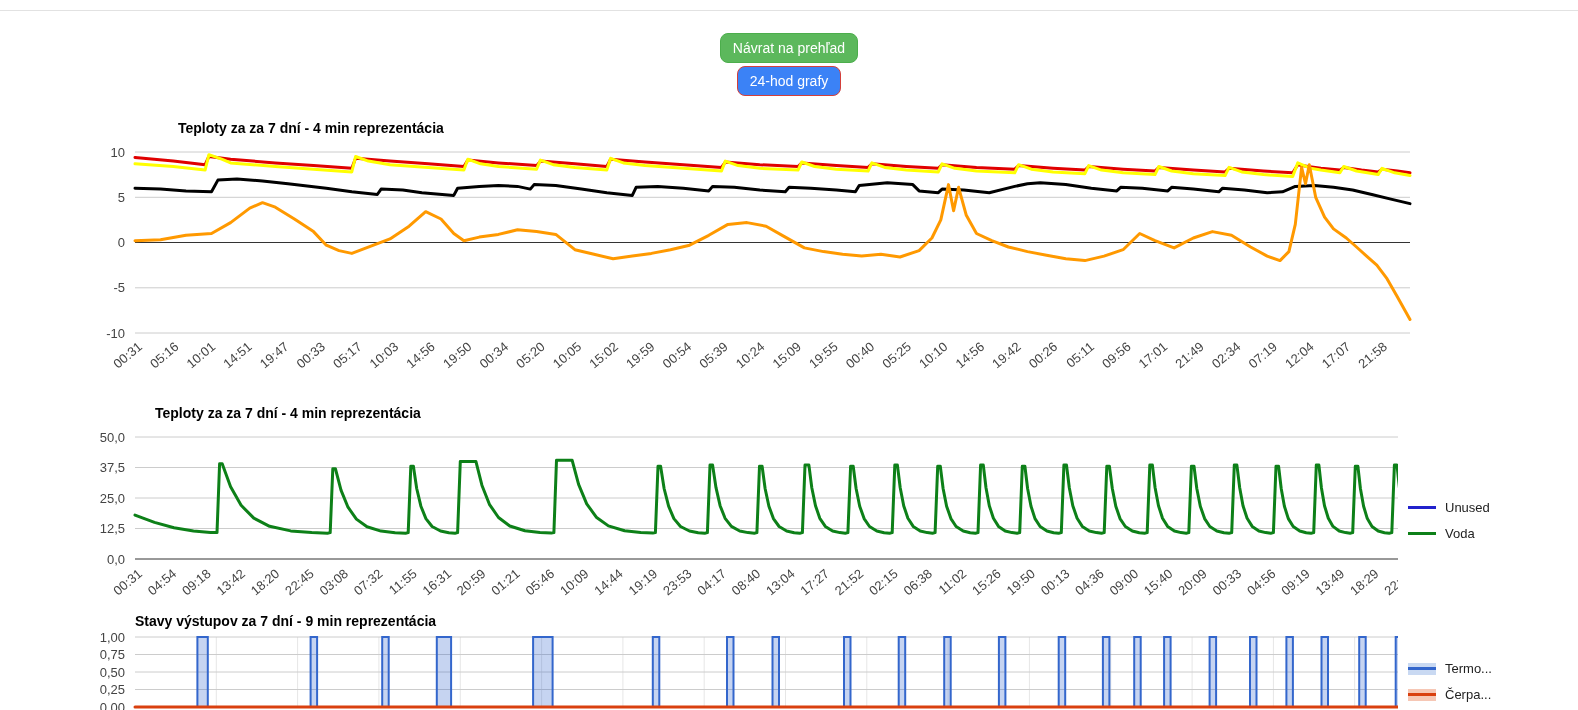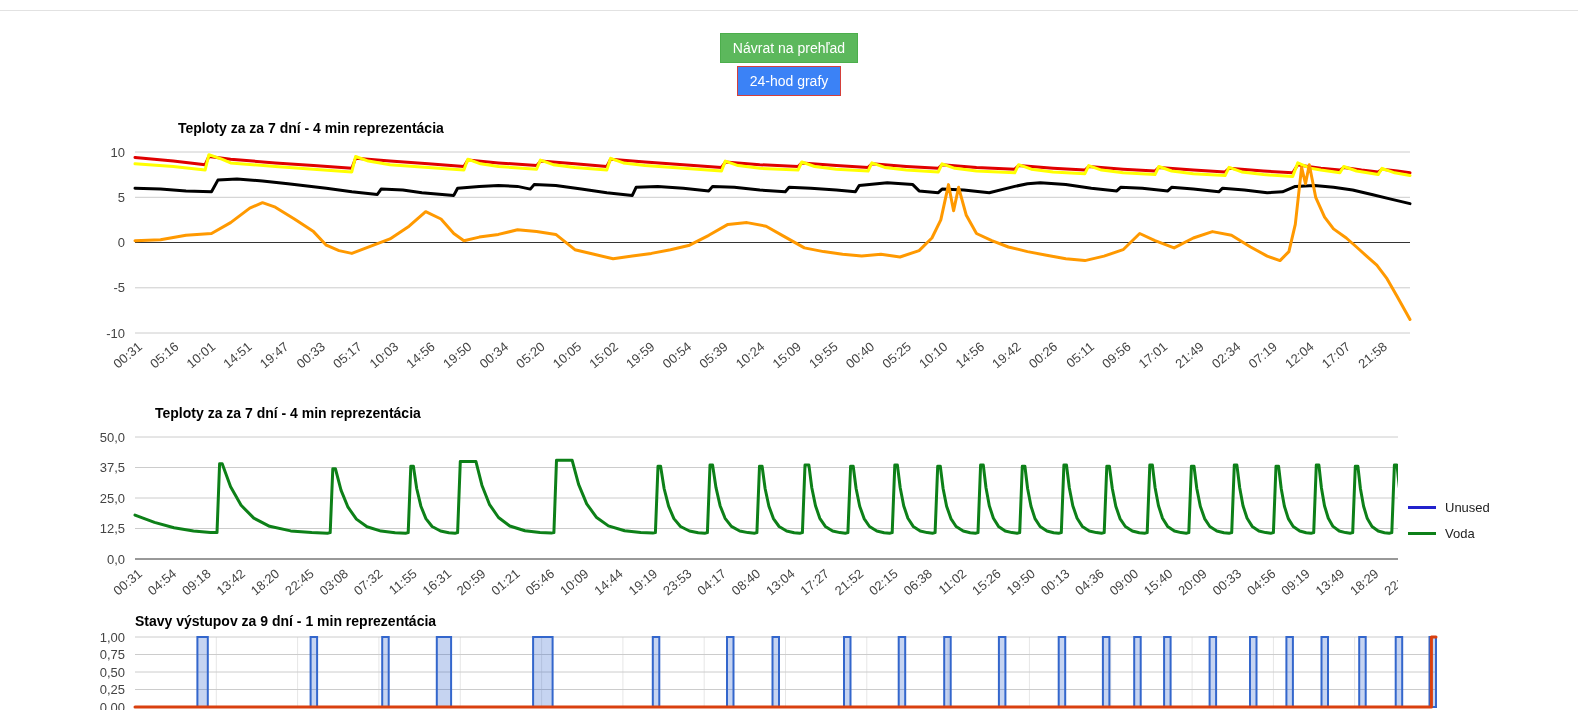--- a/index.html
+++ b/index.html
@@ -1,18 +1,18 @@
 <!DOCTYPE html>
 <html><head>
 <meta charset="utf-8">
 <style>
   html,body{margin:0;padding:0;background:#fff;font-family:"Liberation Sans",sans-serif;}
   .top-divider{border-top:1px solid #e2e2e2;margin-top:10px;height:0;}
   .btn-col{display:flex;flex-direction:column;align-items:center;gap:3px;margin-top:22px;}
-  .btn{border-radius:0;color:#fff;font-size:14px;line-height:18px;padding:5px 12px;border:1px solid transparent;cursor:pointer;font-family:"Liberation Sans",sans-serif;}
+  .btn{border-radius:8px;color:#fff;font-size:14px;line-height:18px;padding:5px 12px;border:1px solid transparent;cursor:pointer;font-family:"Liberation Sans",sans-serif;}
   .btn-green{background:#5cb85c;border-color:#4cae4c;}
   .btn-red{background:#d9534f;border-color:#d43f3a;}
   .chart-block{margin-left:80px;position:relative;}
   .b0{margin-top:24px;} .b1{margin-top:14px;} .b2{margin-top:-4px;}
   .chart-title{font-size:14px;line-height:16px;font-weight:bold;color:#000;margin:16px 0 8px 0;}
   .t0{margin-left:98px;} .t1{margin-left:75px;} .t2{margin-left:55px;margin-bottom:4px;}
   .chart-row{display:flex;align-items:center;}
   svg{display:block;}
   .ytick,.xtick{font-size:13px;fill:#444;font-family:"Liberation Sans",sans-serif;}
   .legend{padding-left:10px;flex:0 0 170px;}
@@ -151,21 +151,21 @@
         </div>
         <div class="lg-item">
           <span class="lg-swatch lg-line" style="background: rgb(13, 128, 24);"></span>
           <span class="lg-label">Voda</span>
         </div>
       </div>
   </div>
 </section>
 
 <section class="chart-block b2">
-  <h3 class="chart-title t2">Stavy výstupov za 9 dní - 1 min reprezentácia</h3>
+  <h3 class="chart-title t2">Stavy výstupov za 7 dní - 9 min reprezentácia</h3>
   <div class="chart-row">
     <svg width="1358" height="88">
         <line x1="136.3" y1="4" x2="136.3" y2="74" stroke="#e6e6e6"></line>
         <line x1="217.6" y1="4" x2="217.6" y2="74" stroke="#e6e6e6"></line>
         <line x1="298.9" y1="4" x2="298.9" y2="74" stroke="#e6e6e6"></line>
         <line x1="380.3" y1="4" x2="380.3" y2="74" stroke="#e6e6e6"></line>
         <line x1="461.6" y1="4" x2="461.6" y2="74" stroke="#e6e6e6"></line>
         <line x1="542.9" y1="4" x2="542.9" y2="74" stroke="#e6e6e6"></line>
         <line x1="624.2" y1="4" x2="624.2" y2="74" stroke="#e6e6e6"></line>
         <line x1="705.5" y1="4" x2="705.5" y2="74" stroke="#e6e6e6"></line>
@@ -204,14 +204,28 @@
         <rect x="1084.1" y="4" width="6.5" height="70" fill="#3366cc" fill-opacity="0.28" stroke="#3366cc" stroke-width="2"></rect>
         <rect x="1129.6" y="4" width="6.5" height="70" fill="#3366cc" fill-opacity="0.28" stroke="#3366cc" stroke-width="2"></rect>
         <rect x="1170.0" y="4" width="6.5" height="70" fill="#3366cc" fill-opacity="0.28" stroke="#3366cc" stroke-width="2"></rect>
         <rect x="1206.4" y="4" width="6.5" height="70" fill="#3366cc" fill-opacity="0.28" stroke="#3366cc" stroke-width="2"></rect>
         <rect x="1241.5" y="4" width="6.5" height="70" fill="#3366cc" fill-opacity="0.28" stroke="#3366cc" stroke-width="2"></rect>
         <rect x="1279.2" y="4" width="6.5" height="70" fill="#3366cc" fill-opacity="0.28" stroke="#3366cc" stroke-width="2"></rect>
         <rect x="1315.7" y="4" width="6.5" height="70" fill="#3366cc" fill-opacity="0.28" stroke="#3366cc" stroke-width="2"></rect>
         <rect x="1349.5" y="4" width="6.5" height="70" fill="#3366cc" fill-opacity="0.28" stroke="#3366cc" stroke-width="2"></rect>
         <polyline points="55.0,74.0 1351.4,74.0 1351.4,4.0 1356.0,4.0" fill="none" stroke="#d9400f" stroke-width="3" stroke-linejoin="round" stroke-linecap="round"></polyline>
       </svg>
+    <div class="legend lg2">
+        <div class="lg-item">
+          <span class="lg-swatch lg-area" style="background: rgb(201, 217, 242);">
+            <span class="lg-mid" style="background: rgb(51, 102, 204);"></span>
+          </span>
+          <span class="lg-label">Termo...</span>
+        </div>
+        <div class="lg-item">
+          <span class="lg-swatch lg-area" style="background: rgb(246, 199, 181);">
+            <span class="lg-mid" style="background: rgb(217, 64, 15);"></span>
+          </span>
+          <span class="lg-label">Čerpa...</span>
+        </div>
+      </div>
   </div>
 </section>
 
 </body></html>

